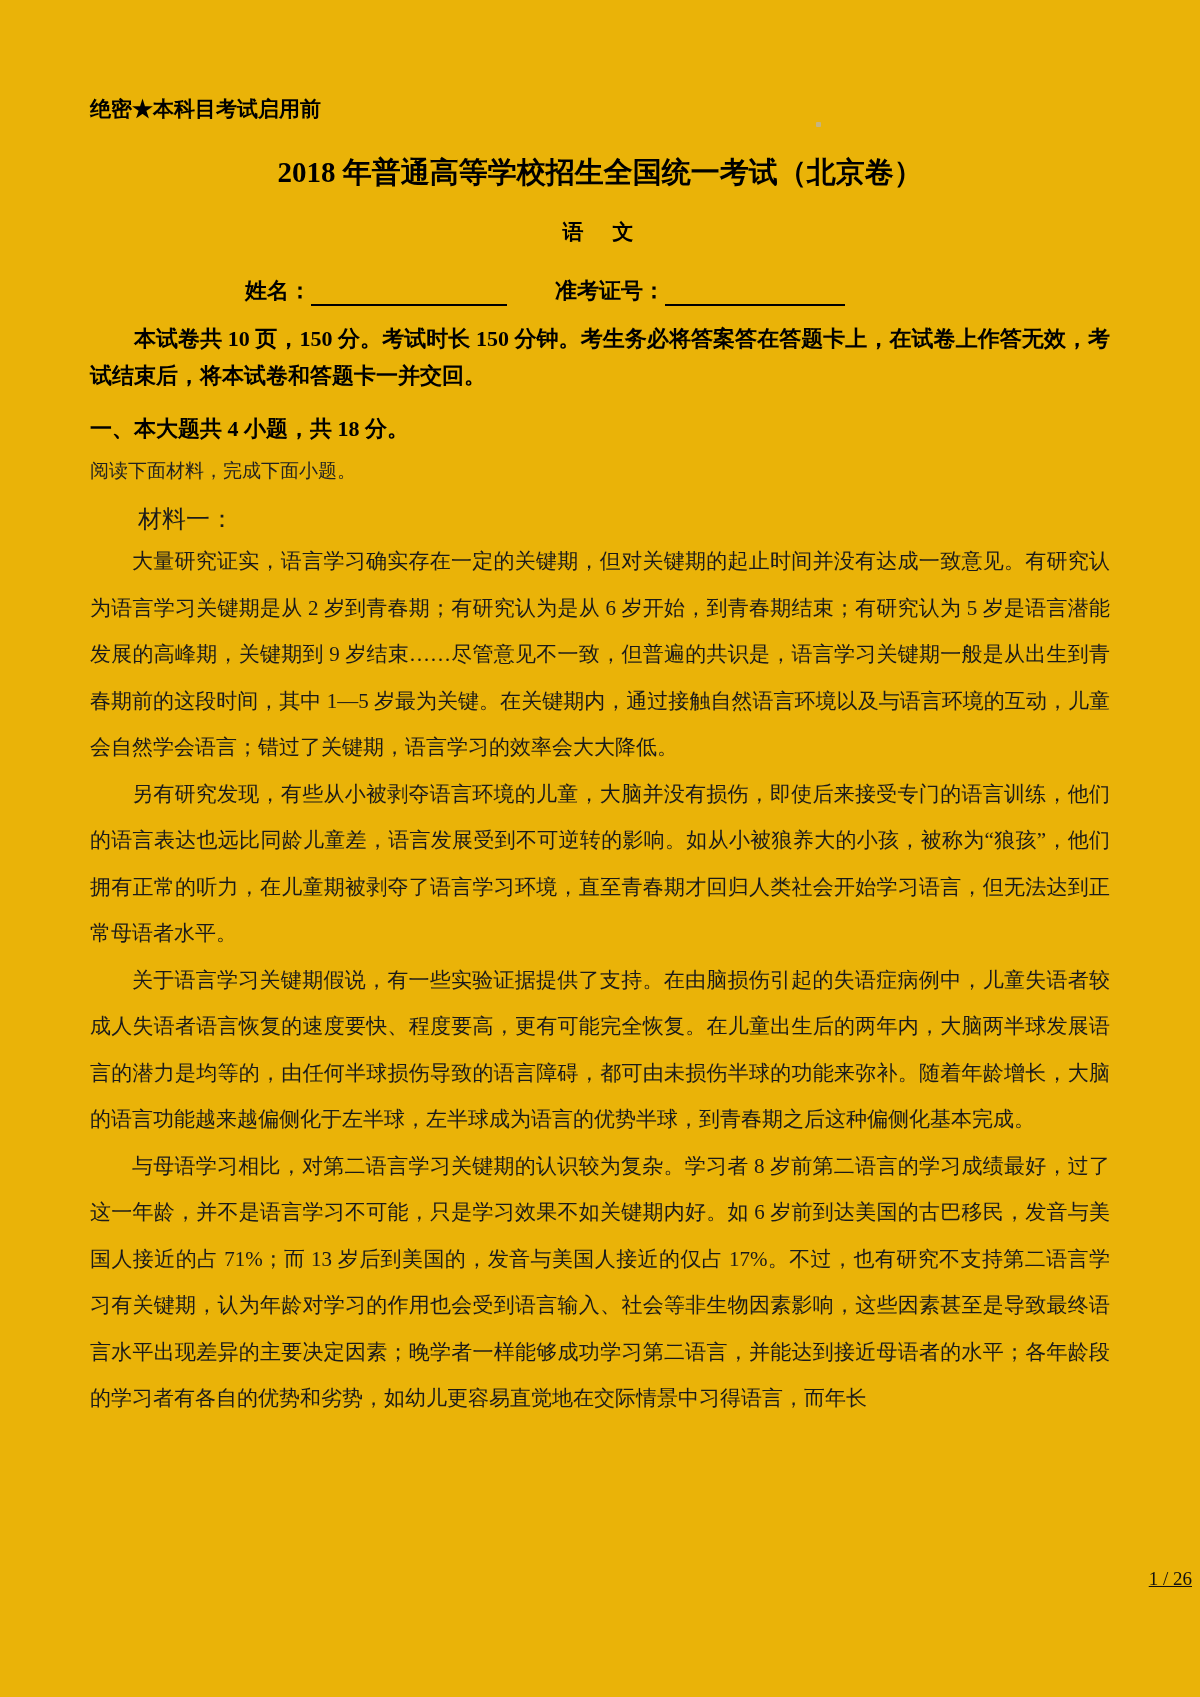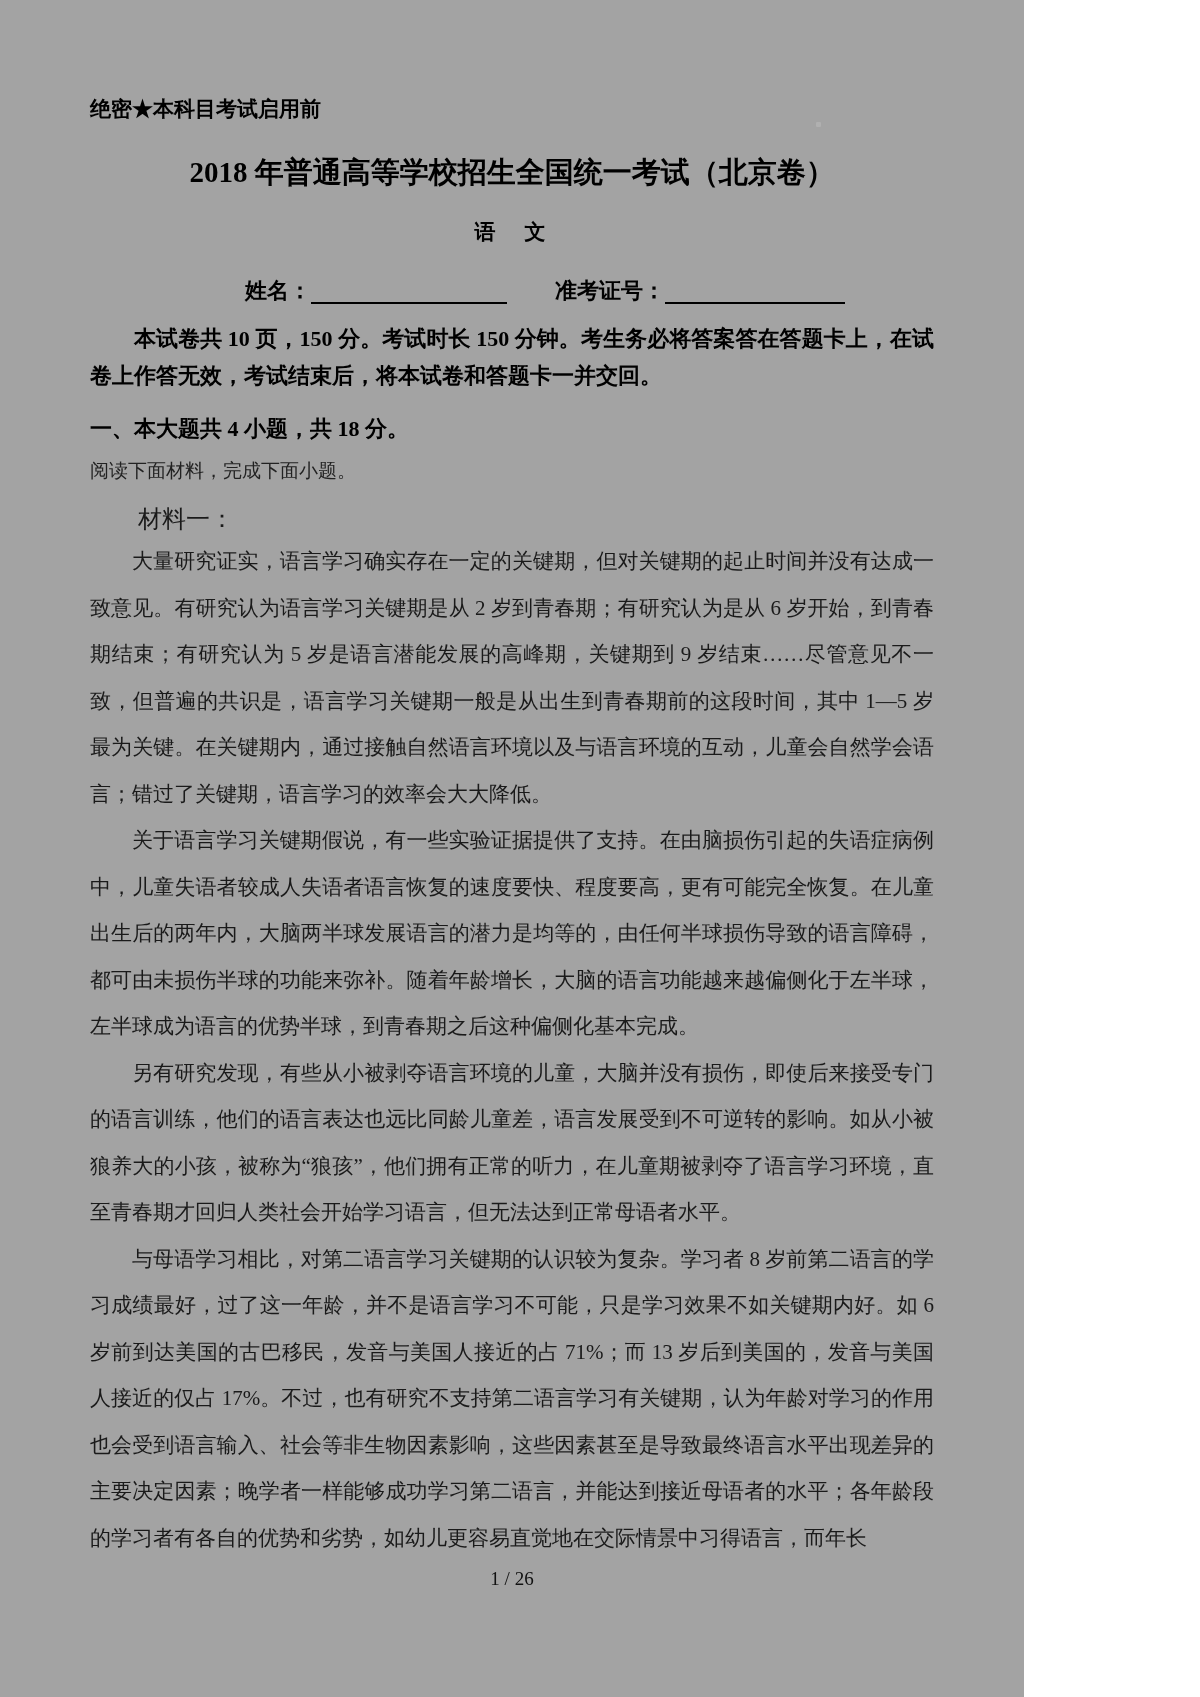--- a/index.html
+++ b/index.html
@@ -2,23 +2,23 @@
 <html><head>
 <meta charset="utf-8">
 <style>
   html, body {
     margin: 0;
     padding: 0;
     background: #ffffff;
   }
   .page {
     position: relative;
-    width: 1024px;
+    width: 1200px;
     height: 1697px;
-    background: #a3a3a3;
+    background: #eab308;
     color: #111111;
     font-family: "Liberation Serif", "DejaVu Serif", serif;
     overflow: hidden;
   }
   .content {
     padding: 94px 90px 0 90px;
   }
   .classification {
     font-size: 21px;
     font-weight: 700;
@@ -37,21 +37,21 @@
     text-align: center;
     font-size: 21px;
     font-weight: 700;
     line-height: 44px;
     margin-top: 16px;
     letter-spacing: 4px;
     color: #000;
   }
   .candidate-row {
     display: flex;
-    align-items: flex-start;
+    align-items: center;
     margin: 20px 0 0 155px;
     font-size: 22px;
     font-weight: 700;
     line-height: 34px;
     color: #000;
   }
   .blank-line {
     display: inline-block;
     width: 196px;
     height: 28px;
@@ -100,24 +100,25 @@
     margin: 0;
     color: #1a1a1a;
   }
   .material-body p:first-child {
     margin-top: 4px;
   }
   .page-footer {
     position: absolute;
     top: 1568px;
     left: 0;
-    right: 0;
-    text-align: center;
+    right: 8px;
+    text-align: right;
     font-size: 19px;
     color: #111;
+    text-decoration: underline;
   }
   .scan-dot {
     position: absolute;
     left: 816px;
     top: 122px;
     width: 5px;
     height: 5px;
     background: #b5b5b5;
     opacity: 0.7;
     border-radius: 1px;
@@ -147,21 +148,21 @@
     <p class="instructions">本试卷共 10 页，150 分。考试时长 150 分钟。考生务必将答案答在答题卡上，在试卷上作答无效，考试结束后，将本试卷和答题卡一并交回。</p>
 
     <div class="section-heading">一、本大题共 4 小题，共 18 分。</div>
 
     <div class="reading-prompt">阅读下面材料，完成下面小题。</div>
 
     <div class="material-label">材料一：</div>
 
     <div class="material-body">
       <p>大量研究证实，语言学习确实存在一定的关键期，但对关键期的起止时间并没有达成一致意见。有研究认为语言学习关键期是从 2 岁到青春期；有研究认为是从 6 岁开始，到青春期结束；有研究认为 5 岁是语言潜能发展的高峰期，关键期到 9 岁结束……尽管意见不一致，但普遍的共识是，语言学习关键期一般是从出生到青春期前的这段时间，其中 1—5 岁最为关键。在关键期内，通过接触自然语言环境以及与语言环境的互动，儿童会自然学会语言；错过了关键期，语言学习的效率会大大降低。</p>
+      <p>另有研究发现，有些从小被剥夺语言环境的儿童，大脑并没有损伤，即使后来接受专门的语言训练，他们的语言表达也远比同龄儿童差，语言发展受到不可逆转的影响。如从小被狼养大的小孩，被称为“狼孩”，他们拥有正常的听力，在儿童期被剥夺了语言学习环境，直至青春期才回归人类社会开始学习语言，但无法达到正常母语者水平。</p>
       <p>关于语言学习关键期假说，有一些实验证据提供了支持。在由脑损伤引起的失语症病例中，儿童失语者较成人失语者语言恢复的速度要快、程度要高，更有可能完全恢复。在儿童出生后的两年内，大脑两半球发展语言的潜力是均等的，由任何半球损伤导致的语言障碍，都可由未损伤半球的功能来弥补。随着年龄增长，大脑的语言功能越来越偏侧化于左半球，左半球成为语言的优势半球，到青春期之后这种偏侧化基本完成。</p>
-      <p>另有研究发现，有些从小被剥夺语言环境的儿童，大脑并没有损伤，即使后来接受专门的语言训练，他们的语言表达也远比同龄儿童差，语言发展受到不可逆转的影响。如从小被狼养大的小孩，被称为“狼孩”，他们拥有正常的听力，在儿童期被剥夺了语言学习环境，直至青春期才回归人类社会开始学习语言，但无法达到正常母语者水平。</p>
       <p>与母语学习相比，对第二语言学习关键期的认识较为复杂。学习者 8 岁前第二语言的学习成绩最好，过了这一年龄，并不是语言学习不可能，只是学习效果不如关键期内好。如 6 岁前到达美国的古巴移民，发音与美国人接近的占 71%；而 13 岁后到美国的，发音与美国人接近的仅占 17%。不过，也有研究不支持第二语言学习有关键期，认为年龄对学习的作用也会受到语言输入、社会等非生物因素影响，这些因素甚至是导致最终语言水平出现差异的主要决定因素；晚学者一样能够成功学习第二语言，并能达到接近母语者的水平；各年龄段的学习者有各自的优势和劣势，如幼儿更容易直觉地在交际情景中习得语言，而年长</p>
     </div>
 
   </div>
 
   <div class="page-footer">1 / 26</div>
 </div>
 
 </body></html>

